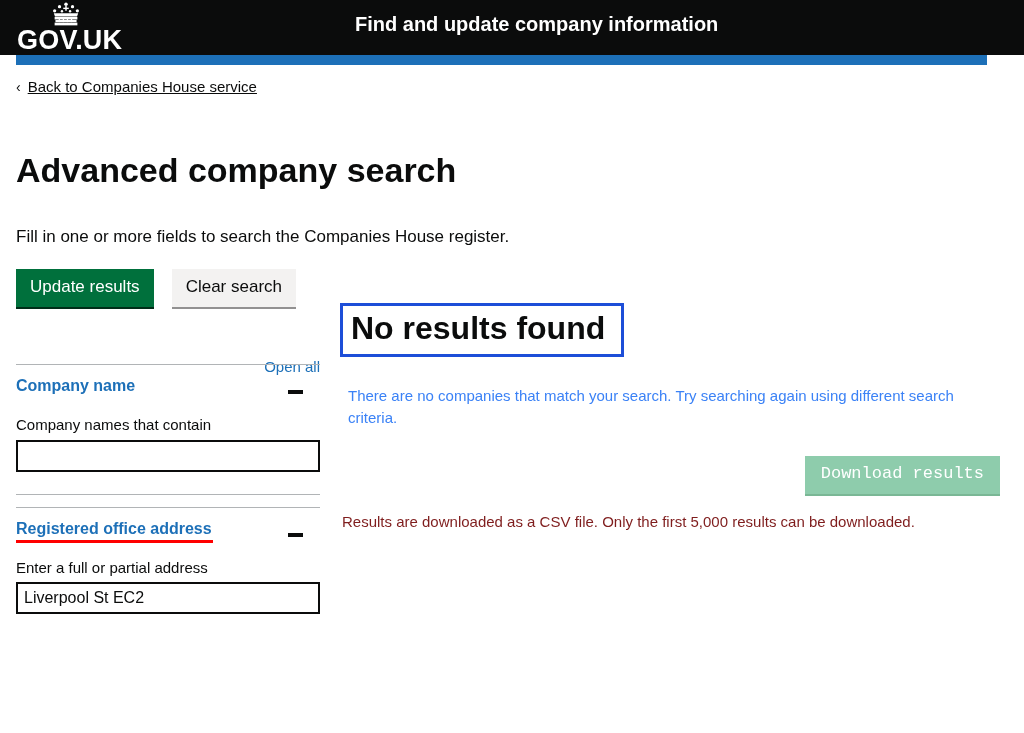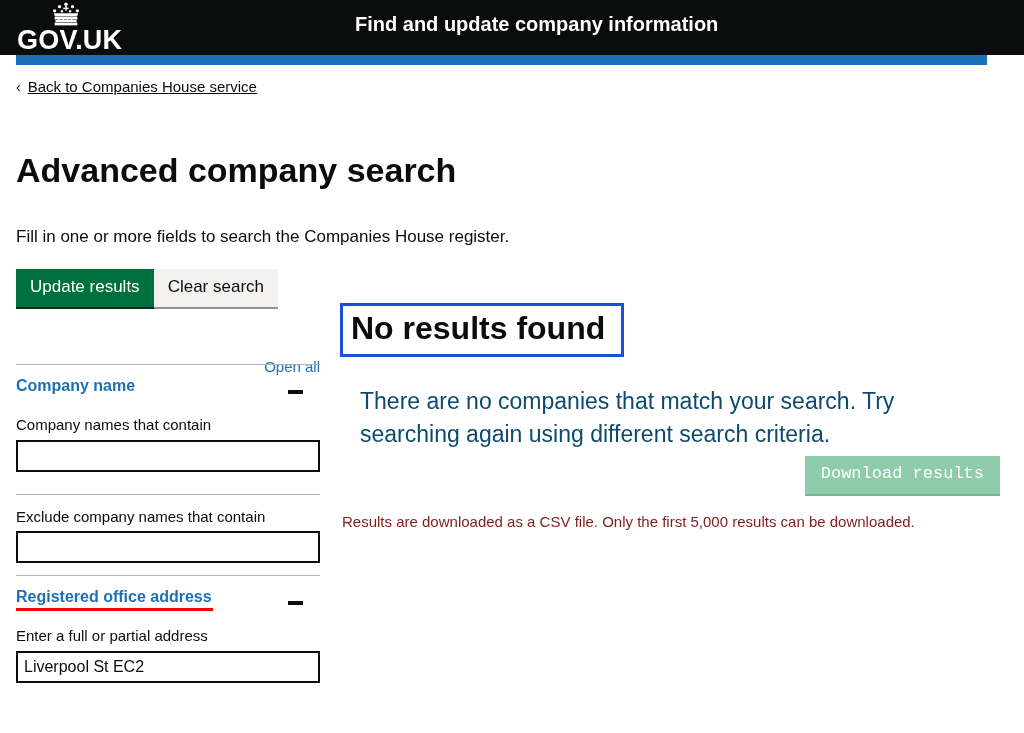--- a/index.html
+++ b/index.html
@@ -76,21 +76,21 @@
     color: #0b0c0c; line-height: 1.1;
     margin: 0;
   }
   .page-intro {
     position: absolute; left: 16px; top: 226px;
     font-size: 17px; color: #0b0c0c; line-height: 1.3;
     margin: 0;
   }
 
   
-  .btn-row { position: absolute; left: 16px; top: 269px; display: flex; }
+  .btn-row { position: absolute; left: 16px; top: 269px; display: flex; gap: 18px; }
   .btn {
     font-family: "Liberation Sans", sans-serif;
     font-size: 17px;
     border: none;
     padding: 9px 14px 10px 14px;
     cursor: pointer;
     line-height: 1.1;
   }
   .btn-primary {
     background: #00703c;
@@ -180,24 +180,24 @@
   }
   .no-results-title {
     font-size: 32px;
     font-weight: bold;
     color: #0b0c0c;
     line-height: 1.15;
     margin: 0;
     white-space: nowrap;
   }
   .no-results-body {
-    position: absolute; left: 20px; top: 385px;
+    position: absolute; left: 8px; top: 385px;
     width: 625px;
-    font-size: 23px;
-    color: #0c4a6e;
+    font-size: 15px;
+    color: #3b82f6;
     line-height: 1.45;
     margin: 0;
   }
   .download-wrap {
     position: absolute; left: 0; top: 456px;
     width: 660px;
     text-align: right;
   }
   .btn-download {
     background: #8eccac;
@@ -275,24 +275,20 @@
     <div class="acc-header">
       <span class="acc-title">Company name</span>
       <span class="minus-icon"></span>
     </div>
     <div class="acc-body">
       <div class="field">
         <label class="field-label">Company names that contain</label>
         <input class="text-input" type="text" value="" style="">
       </div>
       <div class="field-sep"></div>
-      <div class="field">
-        <label class="field-label">Exclude company names that contain</label>
-        <input class="text-input" type="text" value="" style="">
-      </div>
     </div>
   </div>
 
   <div class="acc-divider"></div>
 
   <div class="acc-section">
     <div class="acc-header">
       <span class="acc-title highlight">Registered office address</span>
       <span class="minus-icon"></span>
     </div>

